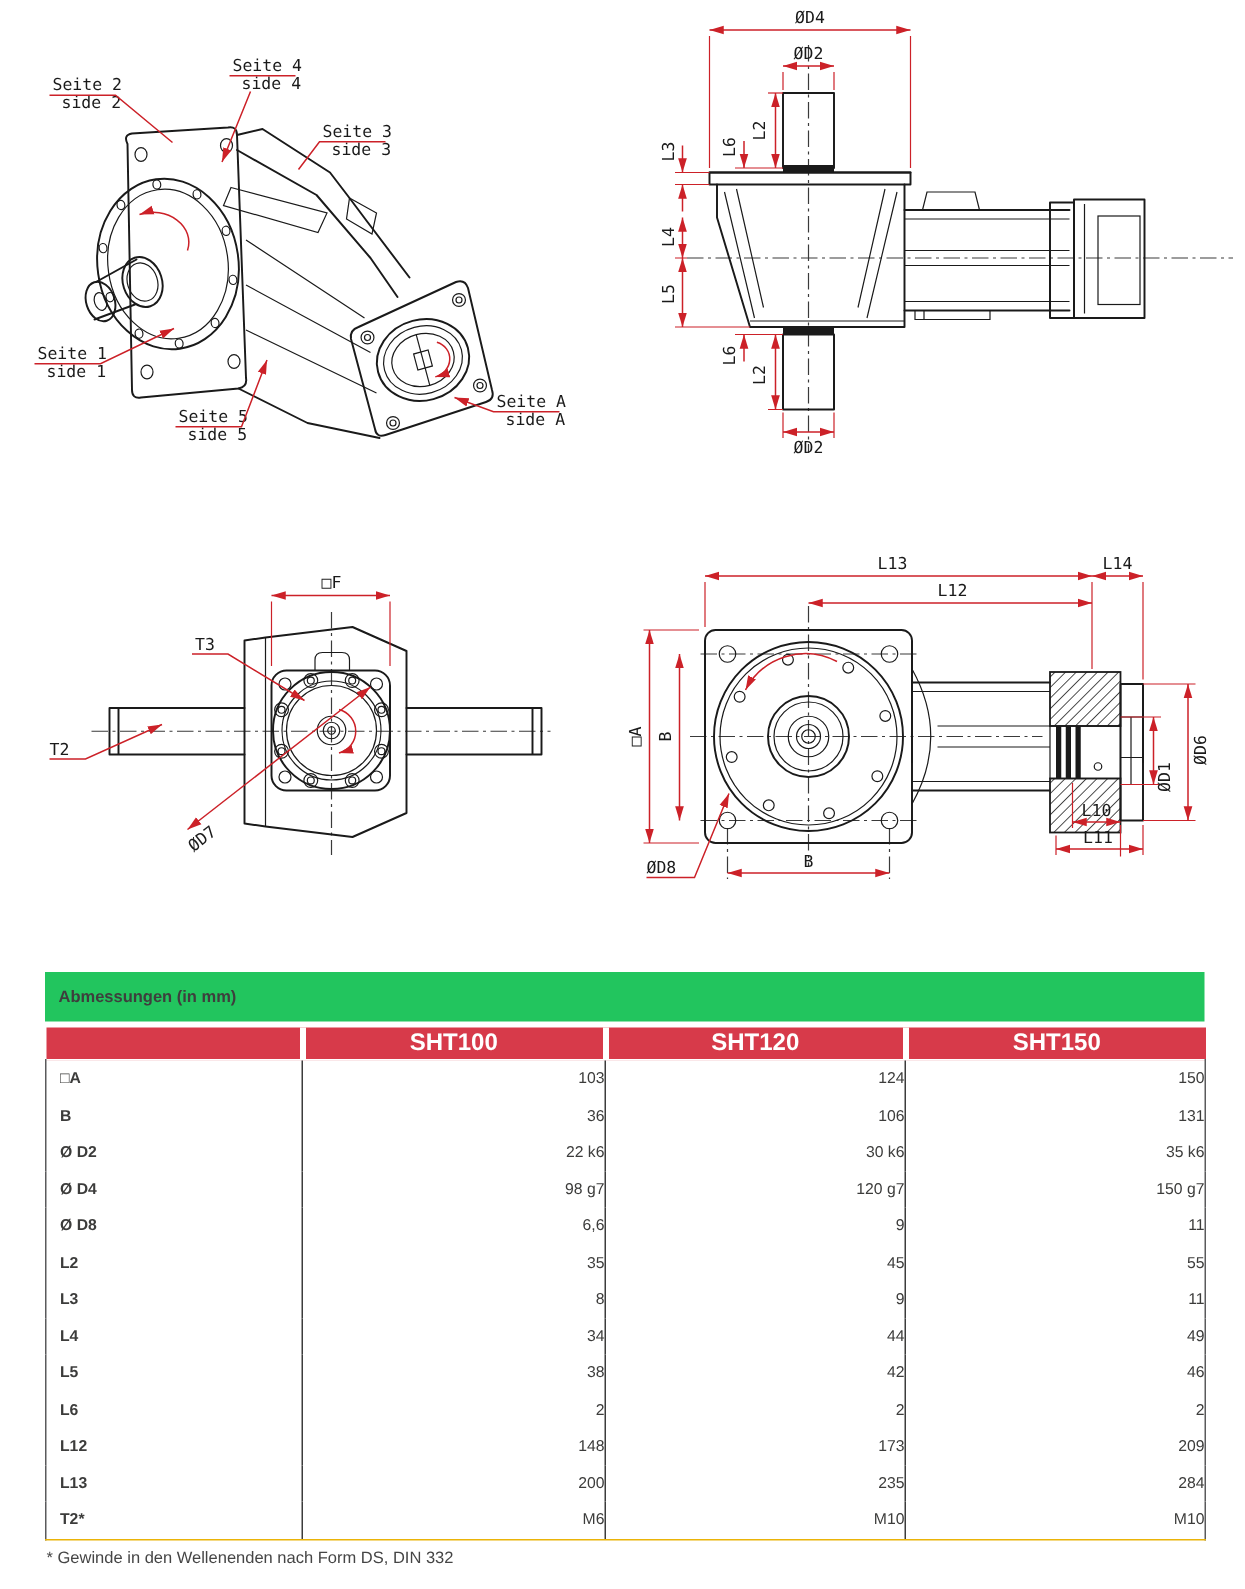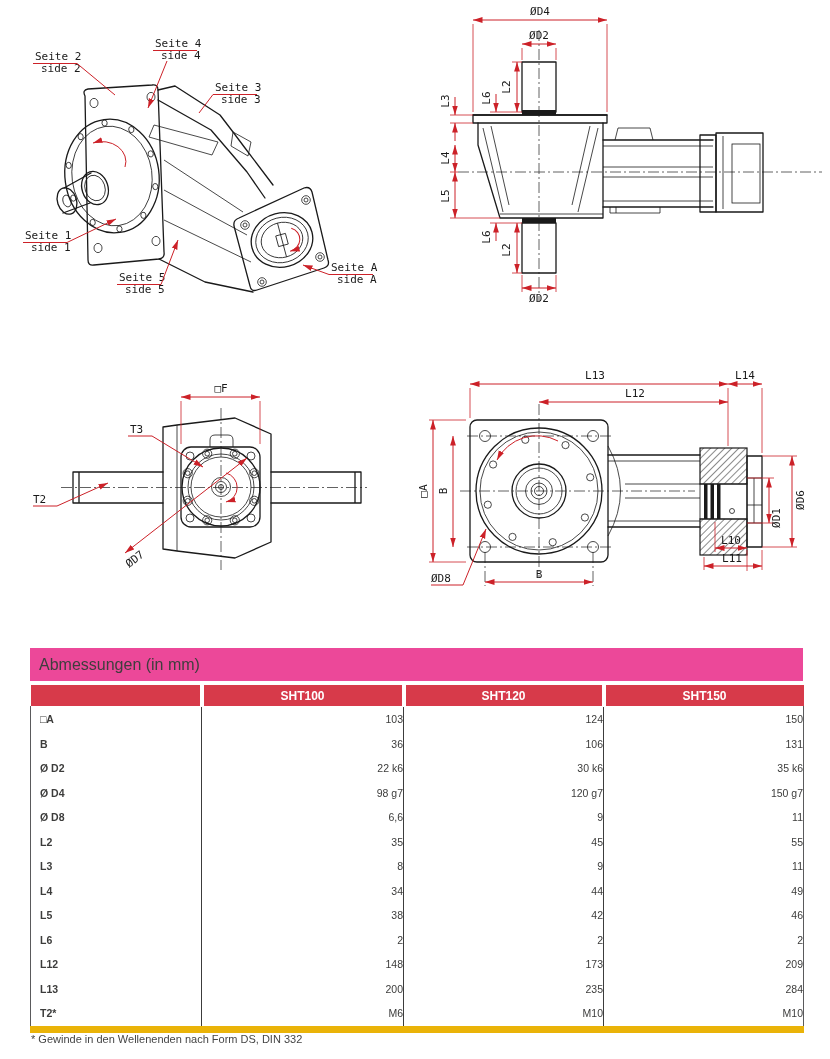--- a/index.html
+++ b/index.html
@@ -15,48 +15,48 @@
   svg text.dim { font-size:11px; }
   .blk { fill:none; stroke:#1a1a1a; stroke-width:1.3; stroke-linejoin:round; stroke-linecap:round; }
   .blk-thin { fill:none; stroke:#1a1a1a; stroke-width:0.8; }
   .red { fill:none; stroke:#cc2128; stroke-width:1; }
   .red-thin { fill:none; stroke:#cc2128; stroke-width:0.8; }
   .cl { fill:none; stroke:#3a3a3a; stroke-width:0.8; stroke-dasharray:11 3 2 3; }
   .dark { fill:#1a1a1a; stroke:none; }
 
   .section-bar {
     position:absolute; left:30px; top:648px; width:773px; height:33px;
-    background:#ec4899; box-sizing:border-box; display:flex; align-items:center;
-    padding-left:9px; font-size:16px; font-weight:normal; color:#3e3e3d;
+    background:#22c55e; box-sizing:border-box; display:flex; align-items:center;
+    padding-left:9px; font-size:11px; font-weight:bold; color:#3e3e3d;
   }
   .dims-table {
     position:absolute; left:30px; top:685px; width:773px;
     border-collapse:collapse; table-layout:fixed;
     font-size:10.5px; color:#3c3c3b;
   }
   .dims-table col.c0 { width:171px; }
   .dims-table col.c1 { width:202px; }
   .dims-table col.c2 { width:200px; }
   .dims-table col.c3 { width:200px; }
   .dims-table thead th {
-    background:#d73a4a; color:#ffffff; font-size:12px; font-weight:bold;
+    background:#d73a4a; color:#ffffff; font-size:16px; font-weight:bold;
     height:21px; padding:0; text-align:center; border-left:4px solid #ffffff;
   }
   .dims-table thead th:first-child { border-left:none; }
   .dims-table tbody td {
     height:24.5px; padding:0; text-align:right;
     border-left:1px solid #3c3c3c; background:#ffffff;
   }
   .dims-table tbody td.rowlabel {
     text-align:left; padding-left:9px; font-weight:bold;
     border-left:1px solid #5a5a5c;
   }
   .dims-table tbody td:last-child { border-right:1px solid #5a5a5c;margin-top:28px; }
   .dims-table tbody tr:first-child td { border-top:1px solid #ffffff; }
-  .dims-table tbody tr:last-child td { border-bottom:7px solid #eab308; }
+  .dims-table tbody tr:last-child td { border-bottom:1px solid #eab308; }
   .footnote {
     position:absolute; left:31px; top:1033px;
     font-size:11px; color:#454545;
   }
 </style>
 </head>
 <body>
 
 <svg class="drawing" style="left:15px;top:20px" width="390" height="300" viewBox="0 0 390 300">
   <defs>

